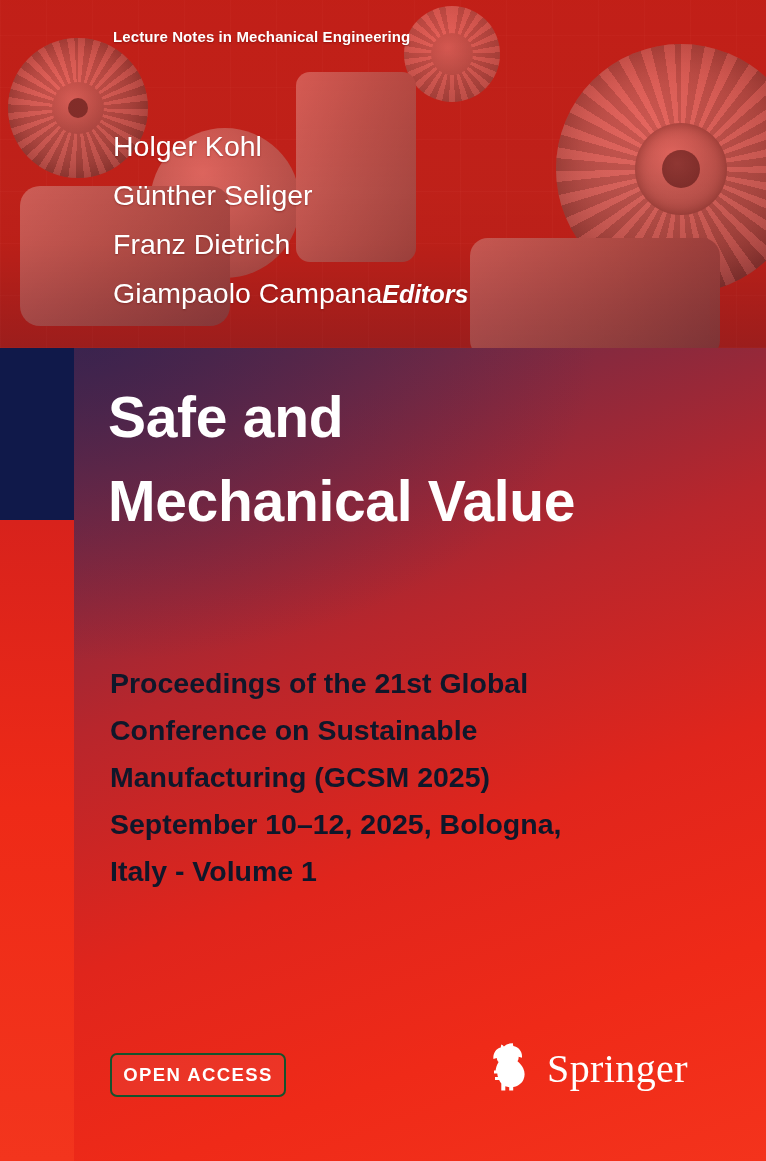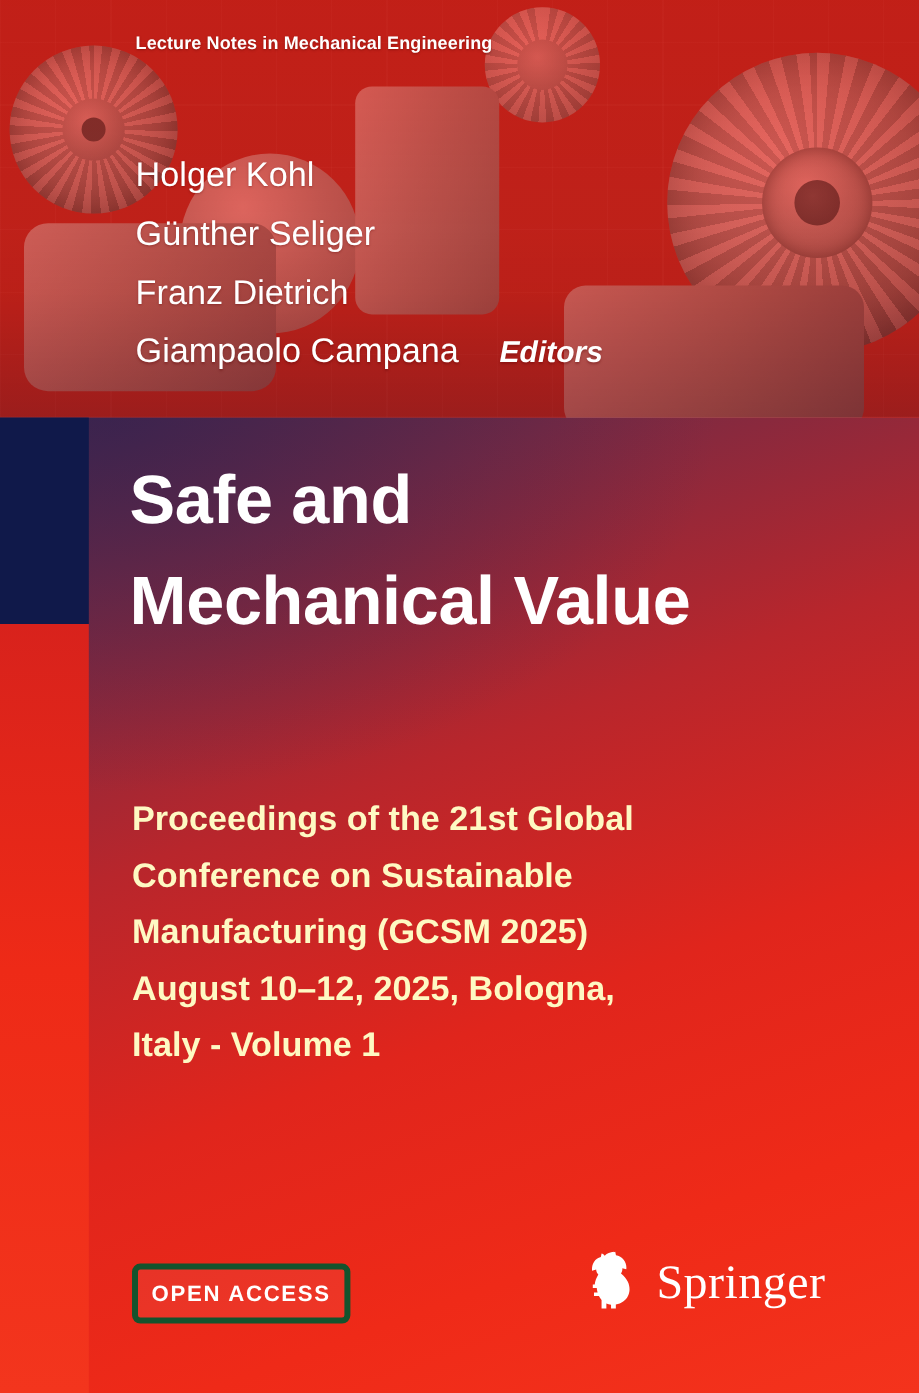--- a/index.html
+++ b/index.html
@@ -138,21 +138,20 @@
     font-size: 28.5px;
     font-weight: normal;
     line-height: 49px;
     white-space: nowrap;
     text-shadow: 0 1px 2px rgba(90,0,0,0.35);
   }
   .editors-label {
     font-style: italic;
     font-weight: bold;
     font-size: 25px;
-    margin-left: 34px;
   }
 
   
   .title {
     position: absolute;
     left: 108px;
     top: 375px;
     width: 640px;
     color: #ffffff;
     font-size: 57px;
@@ -161,35 +160,35 @@
     letter-spacing: -0.3px;
   }
   .title div { white-space: nowrap; }
 
   
   .subtitle {
     position: absolute;
     left: 110px;
     top: 660px;
     width: 620px;
-    color: #fef9c3;
+    color: #0f172a;
     font-size: 28.5px;
     font-weight: bold;
     line-height: 47px;
   }
   .subtitle div { white-space: nowrap; }
 
   
   .oa-badge {
     position: absolute;
     left: 110px;
     top: 1053px;
     width: 172px;
     height: 40px;
-    border: 5px solid #14532d;
+    border: 2px solid #14532d;
     border-radius: 7px;
     background: rgba(255,255,255,0.06);
     display: flex;
     align-items: center;
     justify-content: center;
   }
   .oa-badge span {
     color: #ffffff;
     font-size: 18.5px;
     font-weight: bold;
@@ -288,21 +287,21 @@
 
   <div class="title">
     <div>Safe and</div>
     <div>Mechanical Value</div>
   </div>
 
   <div class="subtitle">
     <div>Proceedings of the 21st Global</div>
     <div>Conference on Sustainable</div>
     <div>Manufacturing (GCSM 2025)</div>
-    <div>August 10–12, 2025, Bologna,</div>
+    <div>September 10–12, 2025, Bologna,</div>
     <div>Italy - Volume 1</div>
   </div>
 
   <div class="oa-badge">
     <span>OPEN ACCESS</span>
   </div>
 
   <div class="springer">
     <span class="springer-mark">
       <svg viewBox="0 0 48 56" width="48" height="56" aria-hidden="true">

